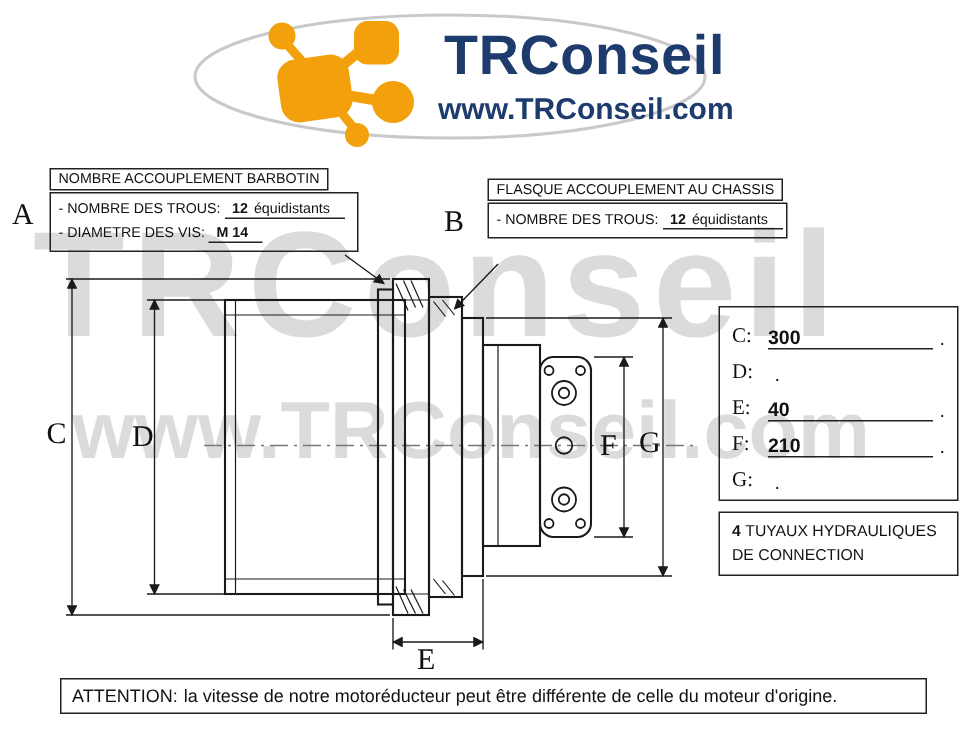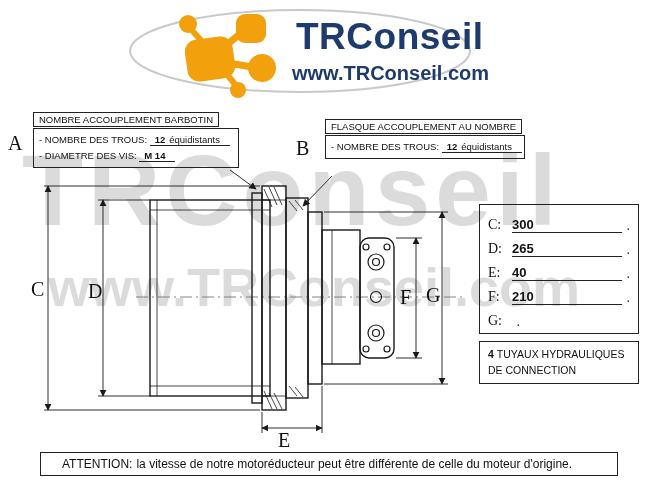--- a/index.html
+++ b/index.html
@@ -46,21 +46,21 @@
     font-weight:bold; font-size:13px; }
   .dim-row .dot { width:8px; text-align:right; }
 
   
   .hydro-box { position:absolute; left:479px; top:341px; width:160px; border:1px solid #222;
     padding:4px 8px; font-size:10.5px; line-height:1.55; z-index:3; }
   .hydro-box .count { font-weight:bold; margin-right:3px; }
 
   
   .attention { position:absolute; left:40px; top:452px; width:578px; border:1px solid #222;
-    padding:4px 21px; font-size:12px; white-space:nowrap; overflow:hidden; z-index:3; }
+    padding:4px 7px; font-size:12px; white-space:nowrap; overflow:hidden; z-index:3; }
   .attention .prefix { margin-right:4px; }
 </style>
 </head>
 <body>
 
 <div class="canvas">
 
   <div class="watermark wm1">TRConseil</div>
   <div class="watermark wm2">www.TRConseil.com</div>
 
@@ -192,37 +192,36 @@
     <div class="ann-line">
       <span>- NOMBRE DES TROUS:</span>
       <span class="u"><span class="val">12</span><span class="suffix">équidistants</span></span>
     </div>
     <div class="ann-line">
       <span>- DIAMETRE DES VIS:</span>
       <span class="u"><span class="val">M 14</span></span>
     </div>
   </div>
 
-  <div class="ann-title" style="left:325px; top:119px;">FLASQUE ACCOUPLEMENT AU NOMBRE</div>
+  <div class="ann-title" style="left:325px; top:119px;">FLASQUE ACCOUPLEMENT AU CHASSIS</div>
   <div class="ann-body" style="left:325px; top:135px; width:200px;">
     <div class="ann-line">
       <span>- NOMBRE DES TROUS:</span>
       <span class="u"><span class="val">12</span><span class="suffix">équidistants</span></span>
     </div>
   </div>
 
   <div class="dim-table">
     <div class="dim-row">
       <span class="lbl">C:</span>
       <span class="line">300</span>
       <span class="dot">.</span>
     </div>
     <div class="dim-row">
       <span class="lbl">D:</span>
-      <span class="line">265</span>
       <span class="dot">.</span>
     </div>
     <div class="dim-row">
       <span class="lbl">E:</span>
       <span class="line">40</span>
       <span class="dot">.</span>
     </div>
     <div class="dim-row">
       <span class="lbl">F:</span>
       <span class="line">210</span>

